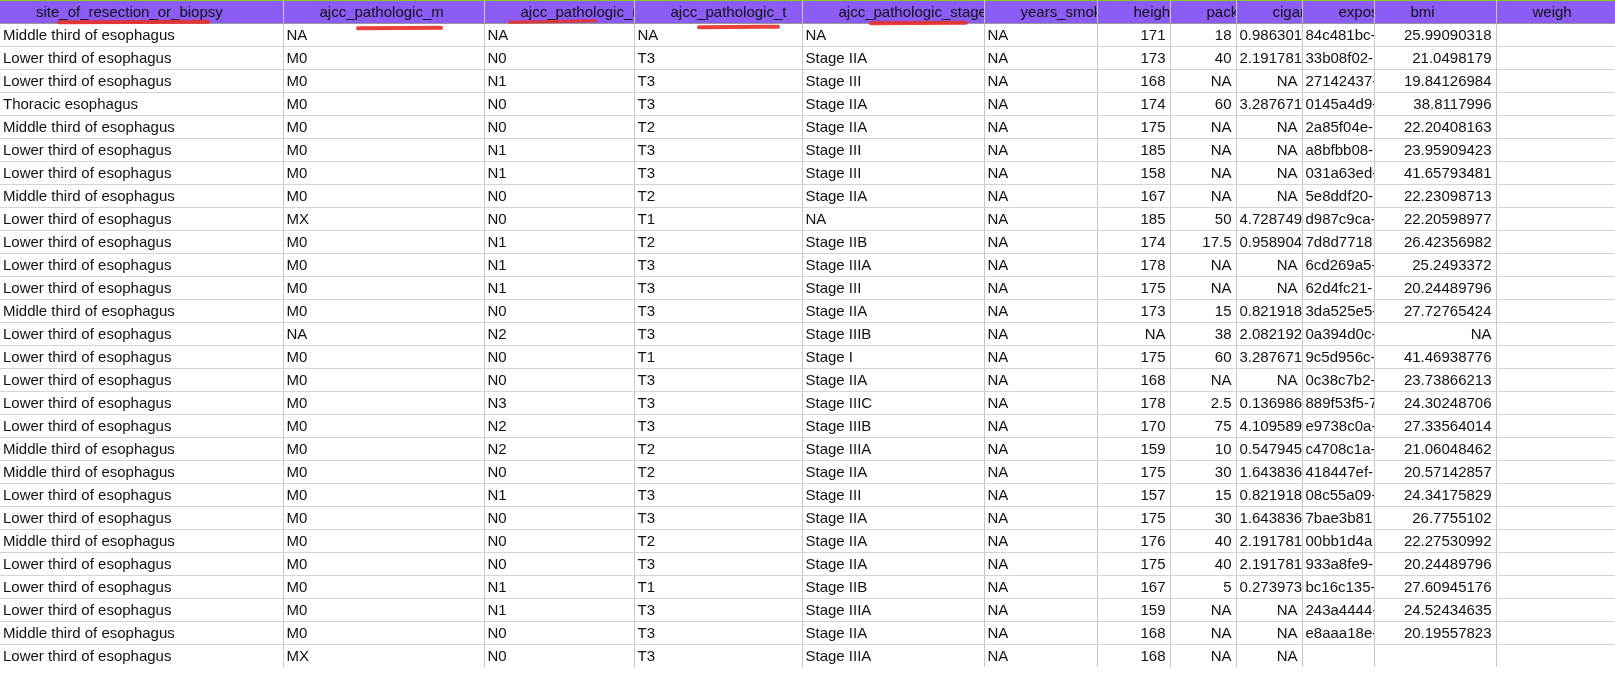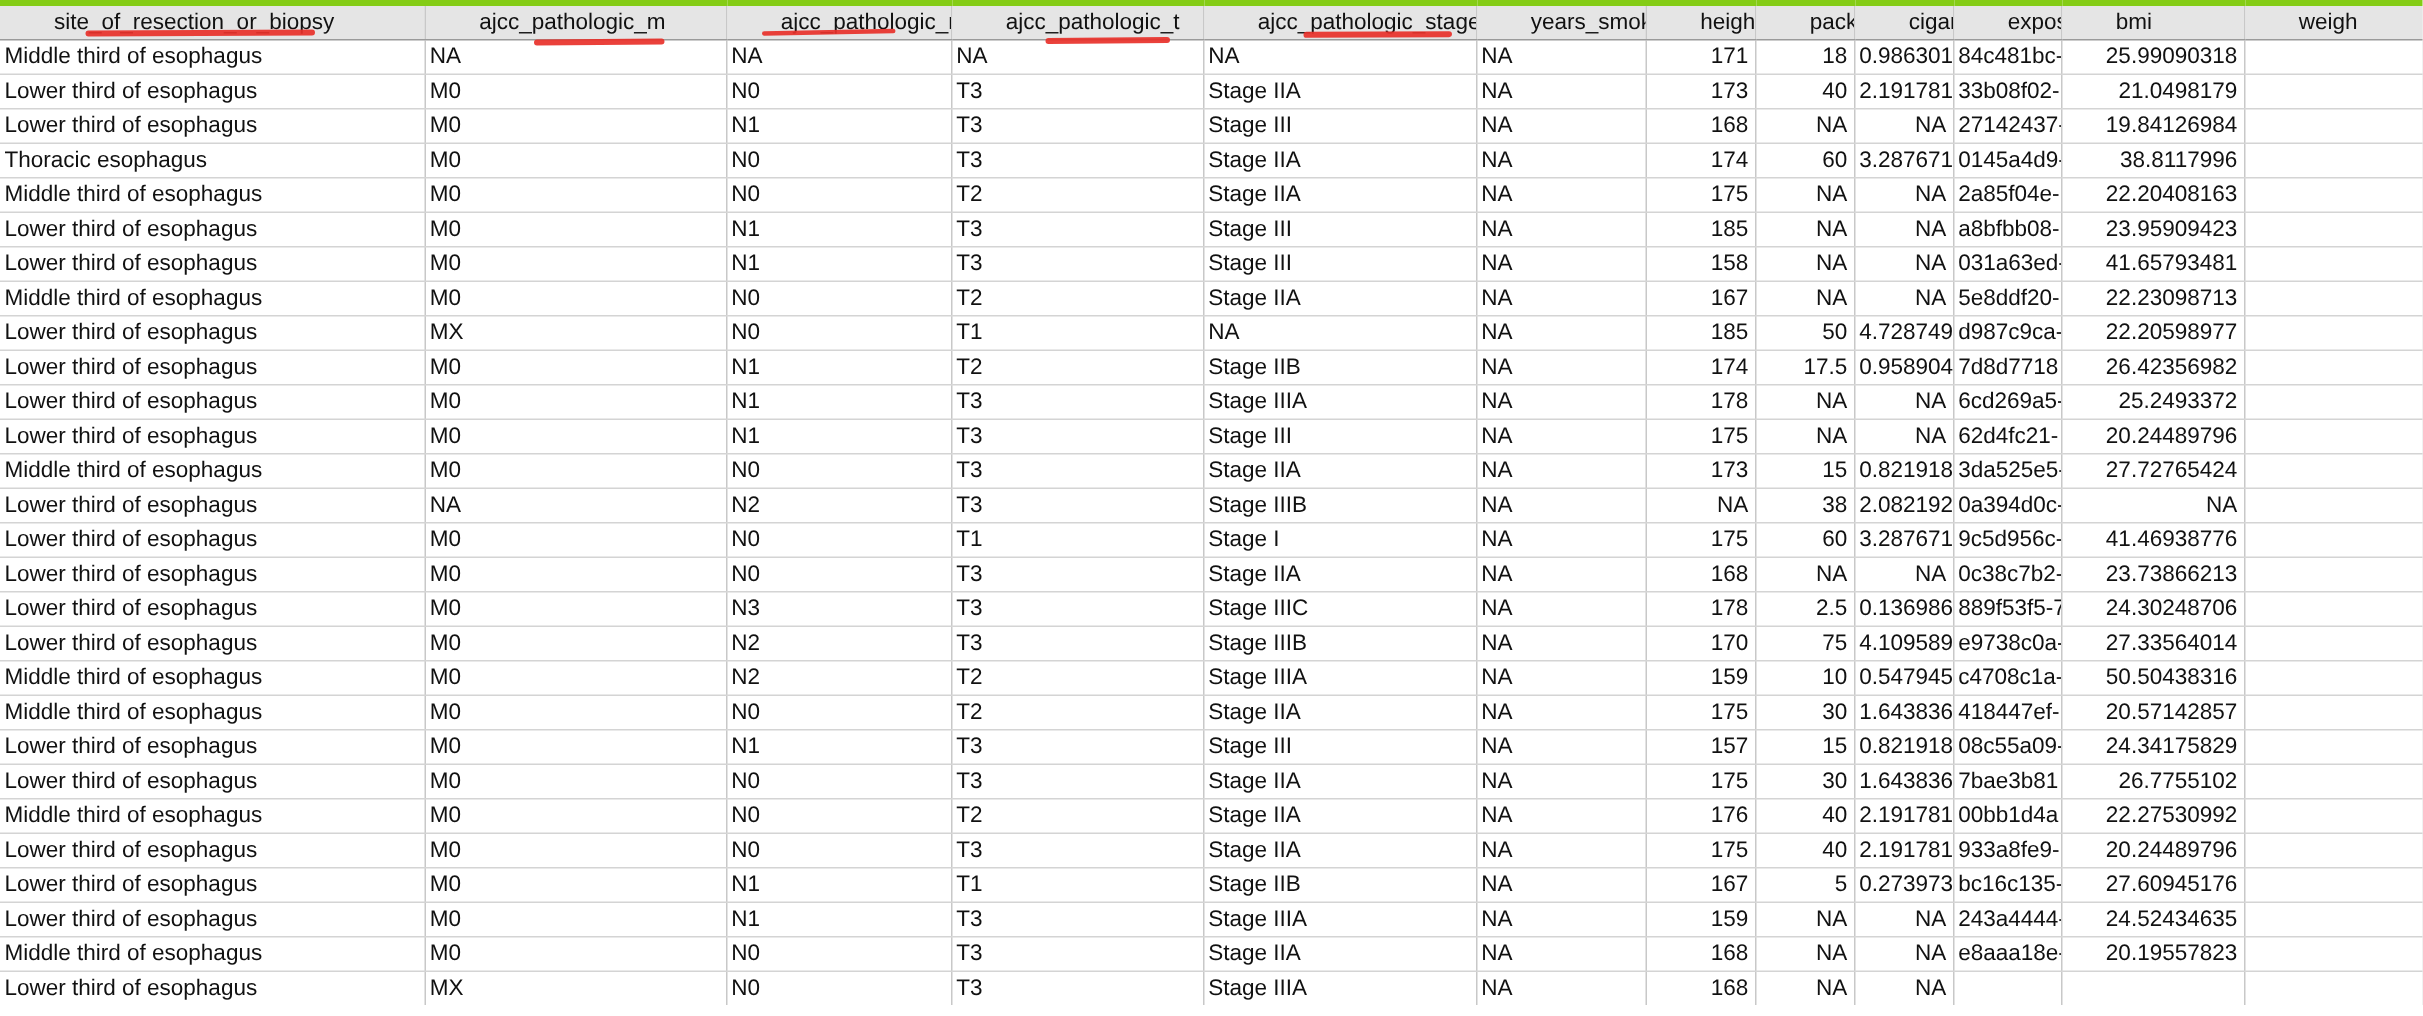--- a/index.html
+++ b/index.html
@@ -36,23 +36,23 @@
     border-bottom:1px solid #d4d4d4;
     overflow:hidden;
     white-space:nowrap;
     text-overflow:clip;
     font-weight:normal;
     text-align:left;
     vertical-align:middle;
     box-sizing:border-box;
   }
   thead th{
-    border-top:4px solid #84cc16;
+    border-top:1px solid #84cc16;
     border-bottom:1px solid #9a9a9a;
-    background:#e5e5e5;
+    background:#8b5cf6;
     padding-left:36px;
   }
   td.num{text-align:right;padding-right:4px;}
   tbody tr:last-child td{border-bottom:none;}
   
   .ann{
     position:absolute;
     background:#e8312a;
     border-radius:3px;
     pointer-events:none;
@@ -356,21 +356,21 @@
           <td>Middle third of esophagus</td>
           <td>M0</td>
           <td>N2</td>
           <td>T2</td>
           <td>Stage IIIA</td>
           <td>NA</td>
           <td class="num">159</td>
           <td class="num">10</td>
           <td class="num">0.547945</td>
           <td>c4708c1a-</td>
-          <td class="num">50.50438316</td>
+          <td class="num">21.06048462</td>
           <td class="num"></td>
         </tr>
         <tr>
           <td>Middle third of esophagus</td>
           <td>M0</td>
           <td>N0</td>
           <td>T2</td>
           <td>Stage IIA</td>
           <td>NA</td>
           <td class="num">175</td>

